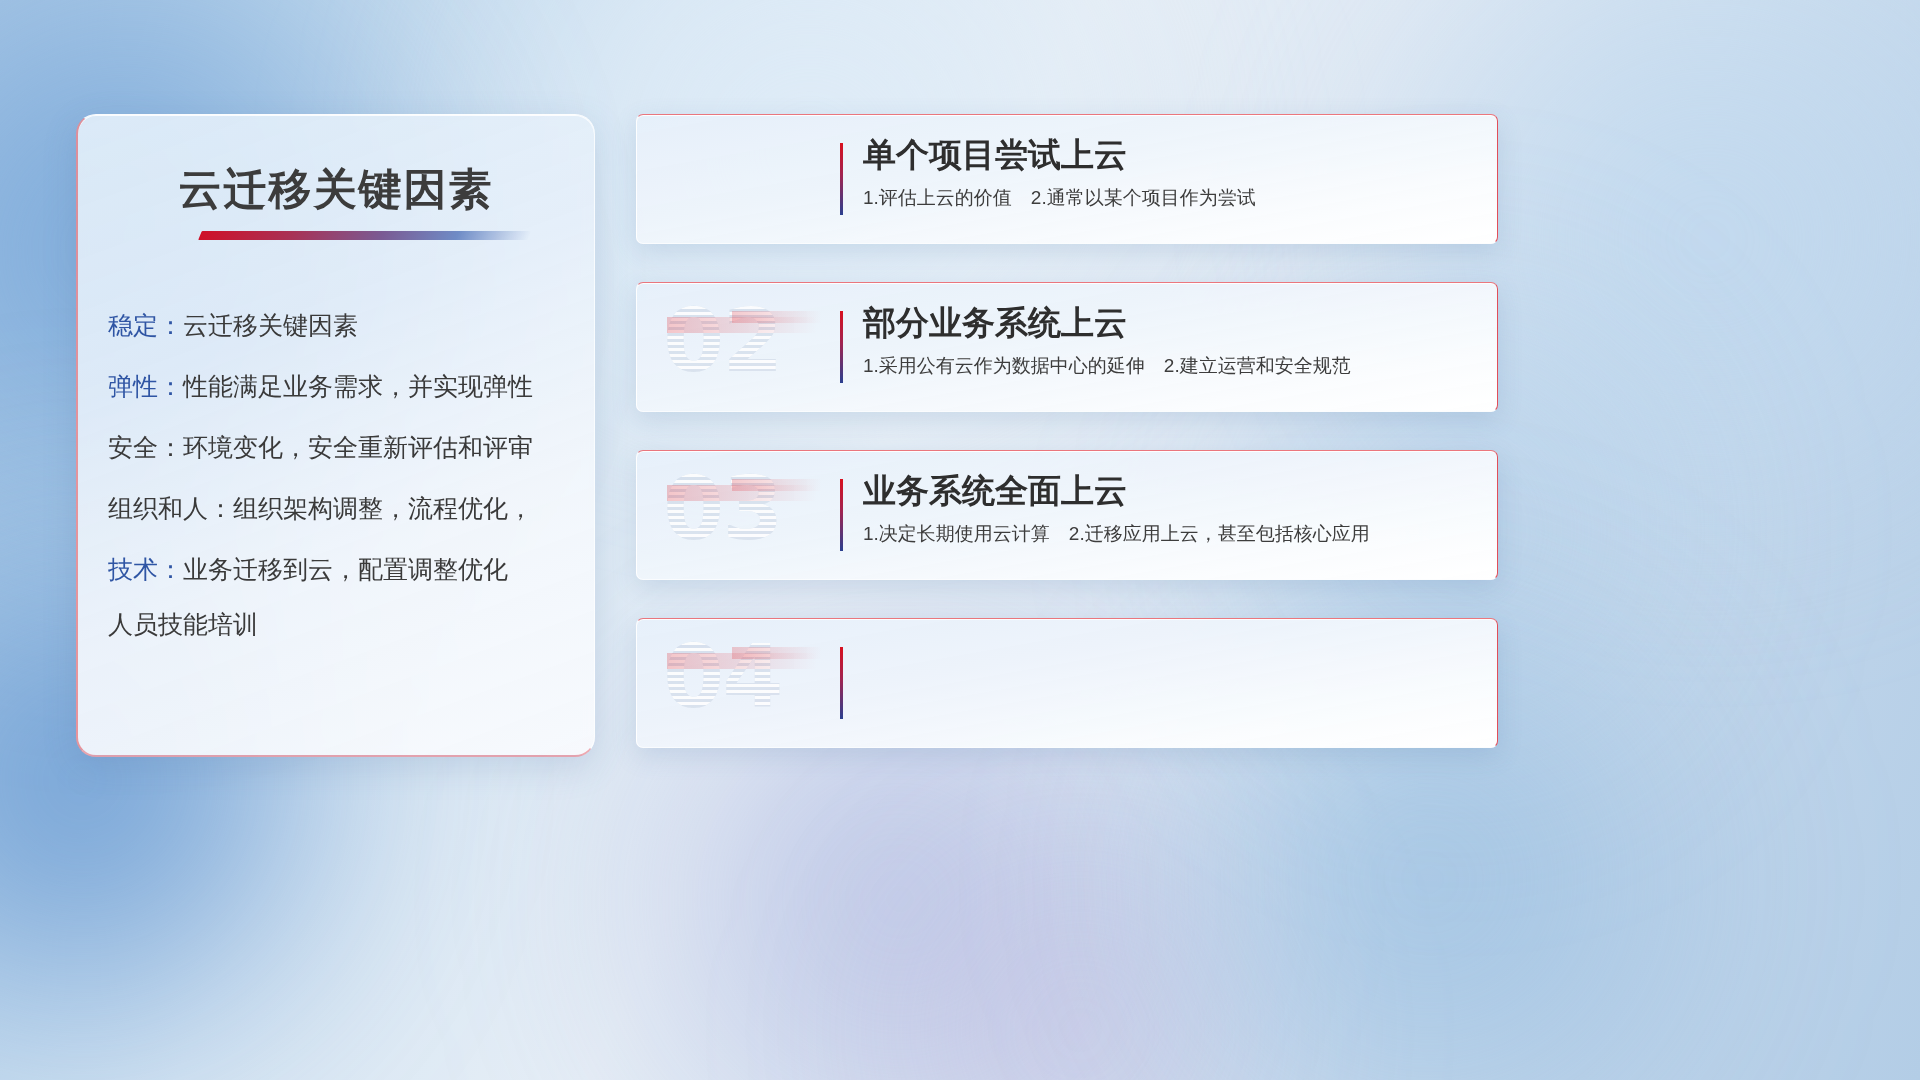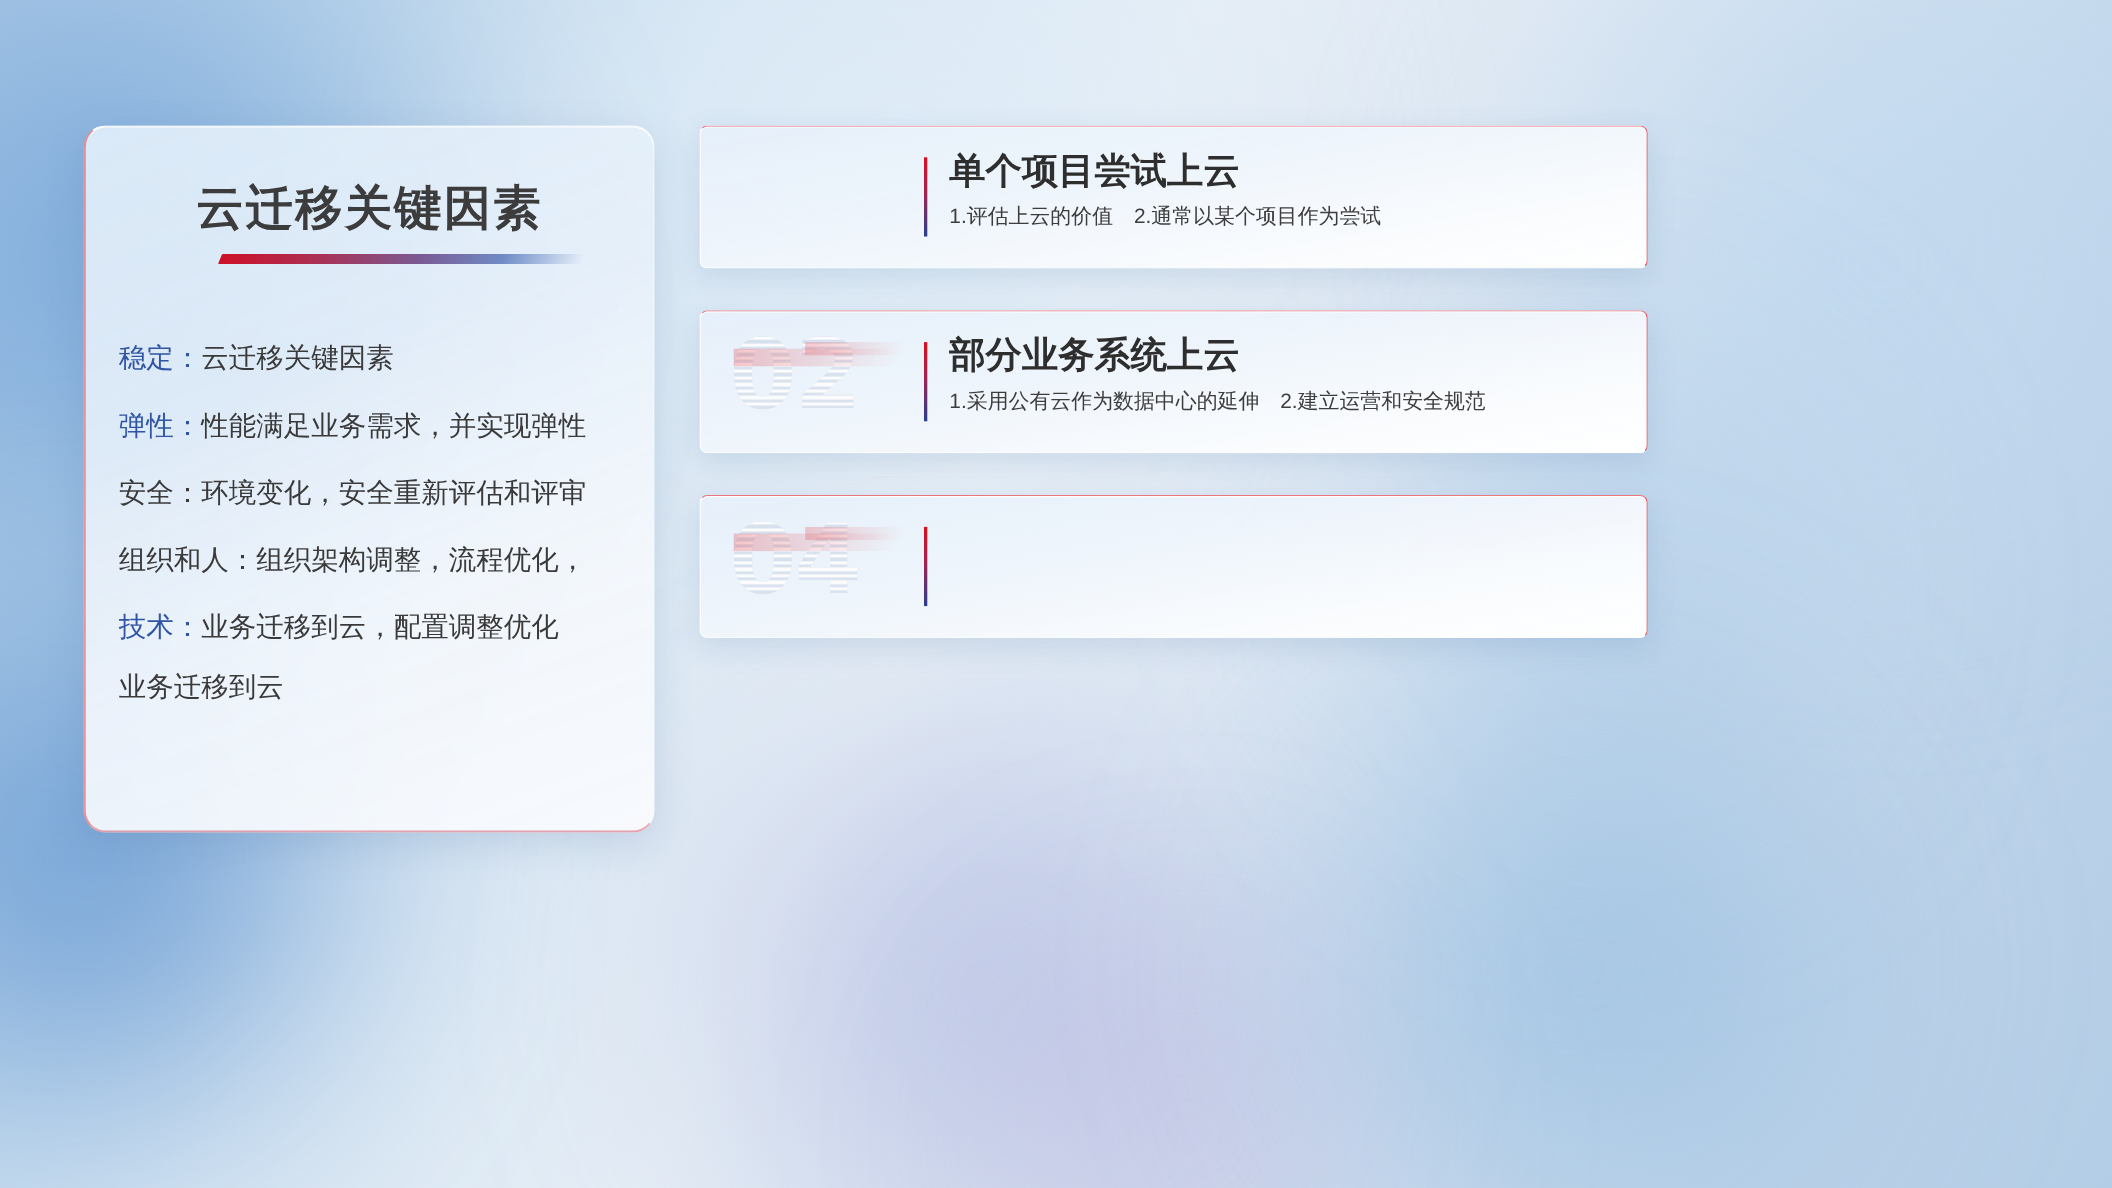--- a/index.html
+++ b/index.html
@@ -176,21 +176,21 @@
       <span class="kv-key">安全：</span><span class="kv-val">环境变化，安全重新评估和评审</span>
     </div>
 
     <div class="kv-row">
       <span class="kv-key">组织和人：</span><span class="kv-val">组织架构调整，流程优化，</span>
     </div>
 
     <div class="kv-row">
       <span class="kv-key accent">技术：</span><span class="kv-val">业务迁移到云，配置调整优化</span>
     </div>
-    <div class="kv-cont">业务迁移到云</div>
+    <div class="kv-cont">人员技能培训</div>
 
   </div>
 </div>
 
 <div id="cards">
 
   <div class="card">
     <div class="divider"></div>
     <div class="card-body">
       <div class="card-title">单个项目尝试上云</div>
@@ -205,20 +205,33 @@
       <div class="num-tint"></div>
       <div class="num-tint2"></div>
     </div>
     <div class="divider"></div>
     <div class="card-body">
       <div class="card-title">部分业务系统上云</div>
       <div class="card-desc">1.采用公有云作为数据中心的延伸　2.建立运营和安全规范</div>
     </div>
   </div>
 
+  <div class="card">
+    <div class="num-wrap">
+      <div class="card-num-shadow">03</div>
+      <div class="card-num">03</div>
+      <div class="num-tint"></div>
+      <div class="num-tint2"></div>
+    </div>
+    <div class="divider"></div>
+    <div class="card-body">
+      <div class="card-title">业务系统全面上云</div>
+      <div class="card-desc">1.决定长期使用云计算　2.迁移应用上云，甚至包括核心应用</div>
+    </div>
+  </div>
 
   <div class="card">
     <div class="num-wrap">
       <div class="card-num-shadow">04</div>
       <div class="card-num">04</div>
       <div class="num-tint"></div>
       <div class="num-tint2"></div>
     </div>
     <div class="divider"></div>
   </div>

